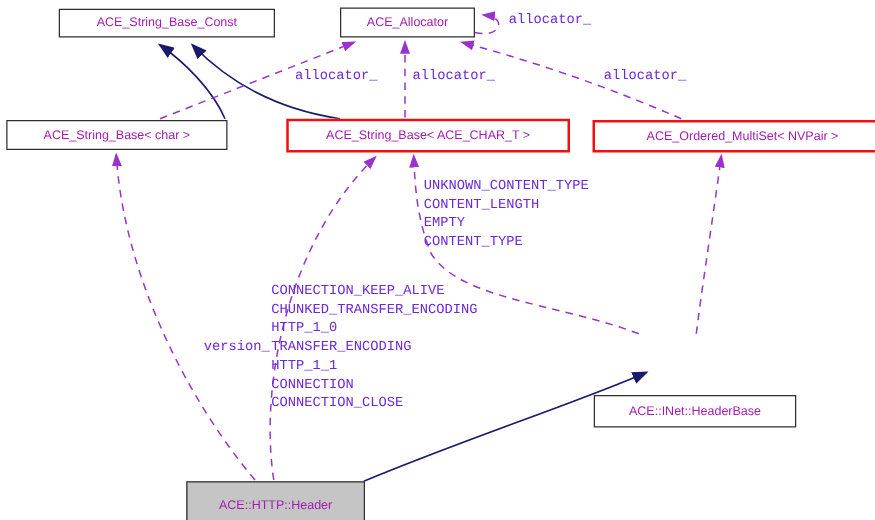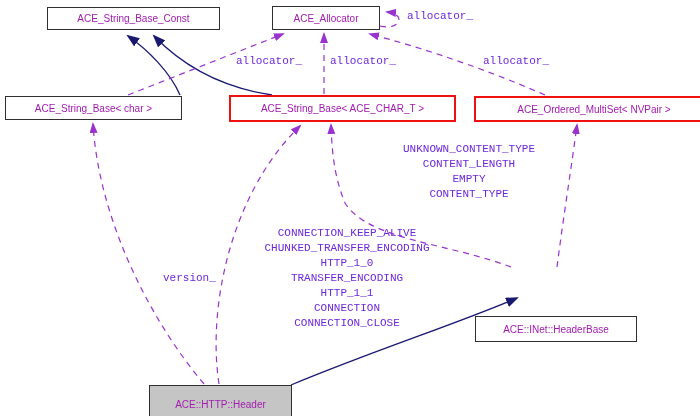--- a/index.html
+++ b/index.html
@@ -5,21 +5,21 @@
   html,body{margin:0;padding:0;background:#ffffff;}
   #canvas{position:relative;width:700px;height:416px;background:#ffffff;overflow:hidden;
           font-family:"Liberation Sans",sans-serif;}
   #edges{position:absolute;left:0;top:0;width:700px;height:416px;pointer-events:none;}
   .node{position:absolute;box-sizing:border-box;background:#ffffff;border:1px solid #2f2f2f;
         display:flex;align-items:center;justify-content:center;white-space:nowrap;
         font-size:10px;color:#a21caf;z-index:2;cursor:pointer;}
   .node.red{border:2px solid #ee1111;}
   .node.current{background:#c5c5c5;border:1.5px solid #2f2f2f;cursor:default;}
   .elabel{position:absolute;font-size:11px;line-height:14px;color:#6d28d9;white-space:pre-line;z-index:3;font-family:Liberation Mono, monospace;}
-  .block{line-height:15px;text-align:center;}
+  .block{line-height:15px;}
   .edge{fill:none;}
   .edge.inherit{stroke:#191970;stroke-width:1.3;}
   .edge.usage{stroke:#9a32cd;stroke-width:1.2;stroke-dasharray:6,5;}
 </style>
 </head>
 <body>
 
 <div id="canvas">
 
   <svg id="edges" viewBox="0 0 700 416">

